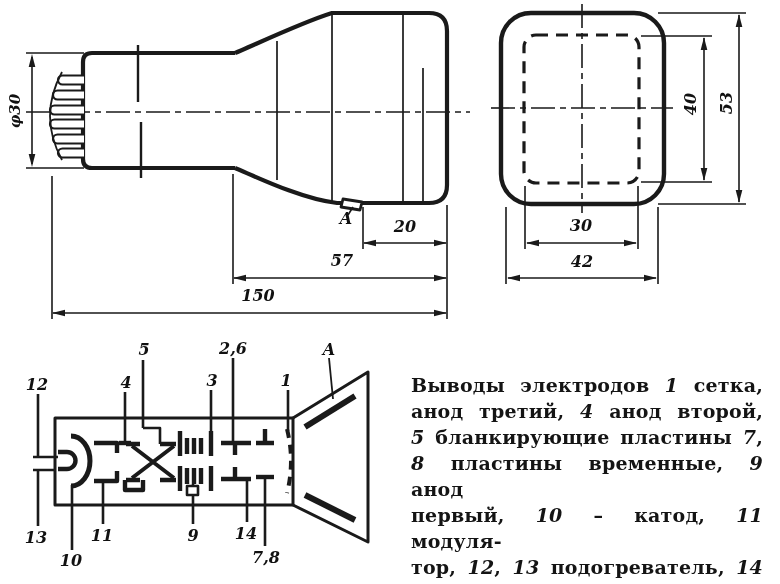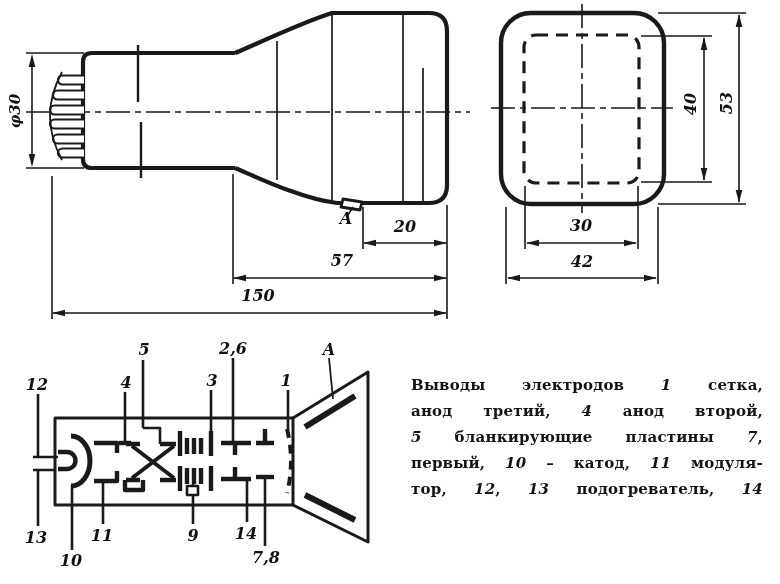--- a/index.html
+++ b/index.html
@@ -10,21 +10,21 @@
   svg{position:absolute;left:0;top:0;}
   .lbl{
     position:absolute;transform:translate(-50%,-50%);
     font-style:italic;font-weight:700;font-size:16px;line-height:1;
     white-space:nowrap;color:#111;
   }
   .lbl.rot{transform:translate(-50%,-50%) rotate(-90deg);}
   .lbl.small{font-size:15px;}
   .desc{
     position:absolute;left:411px;top:372px;width:352px;
-    font-size:15px;line-height:26px;font-weight:700;color:#141414;
+    font-size:19px;line-height:26px;font-weight:700;color:#141414;
     letter-spacing:.2px;
   }
   .desc .line{text-align:justify;text-align-last:justify;}
   .desc i{font-family:"DejaVu Serif",serif;}
 </style>
 </head>
 <body>
 
 <div class="canvas">
 
@@ -170,16 +170,17 @@
   <div class="lbl" style="left:71px;top:561px">10</div>
   <div class="lbl" style="left:102px;top:536px">11</div>
   <div class="lbl" style="left:193px;top:536px">9</div>
   <div class="lbl" style="left:246px;top:534px">14</div>
   <div class="lbl" style="left:266px;top:558px">7,8</div>
 
   <div class="desc">
     <div class="line">Выводы электродов <i>1</i> сетка,</div>
     <div class="line">анод третий, <i>4</i> анод второй,</div>
     <div class="line"><i>5</i> бланкирующие пластины <i>7</i>,</div>
+    <div class="line"><i>8</i> пластины временные, <i>9</i> анод</div>
     <div class="line">первый, <i>10</i> – катод, <i>11</i> модуля-</div>
     <div class="line">тор, <i>12</i>, <i>13</i> подогреватель, <i>14</i></div>
   </div>
 </div>
 
 </body></html>

